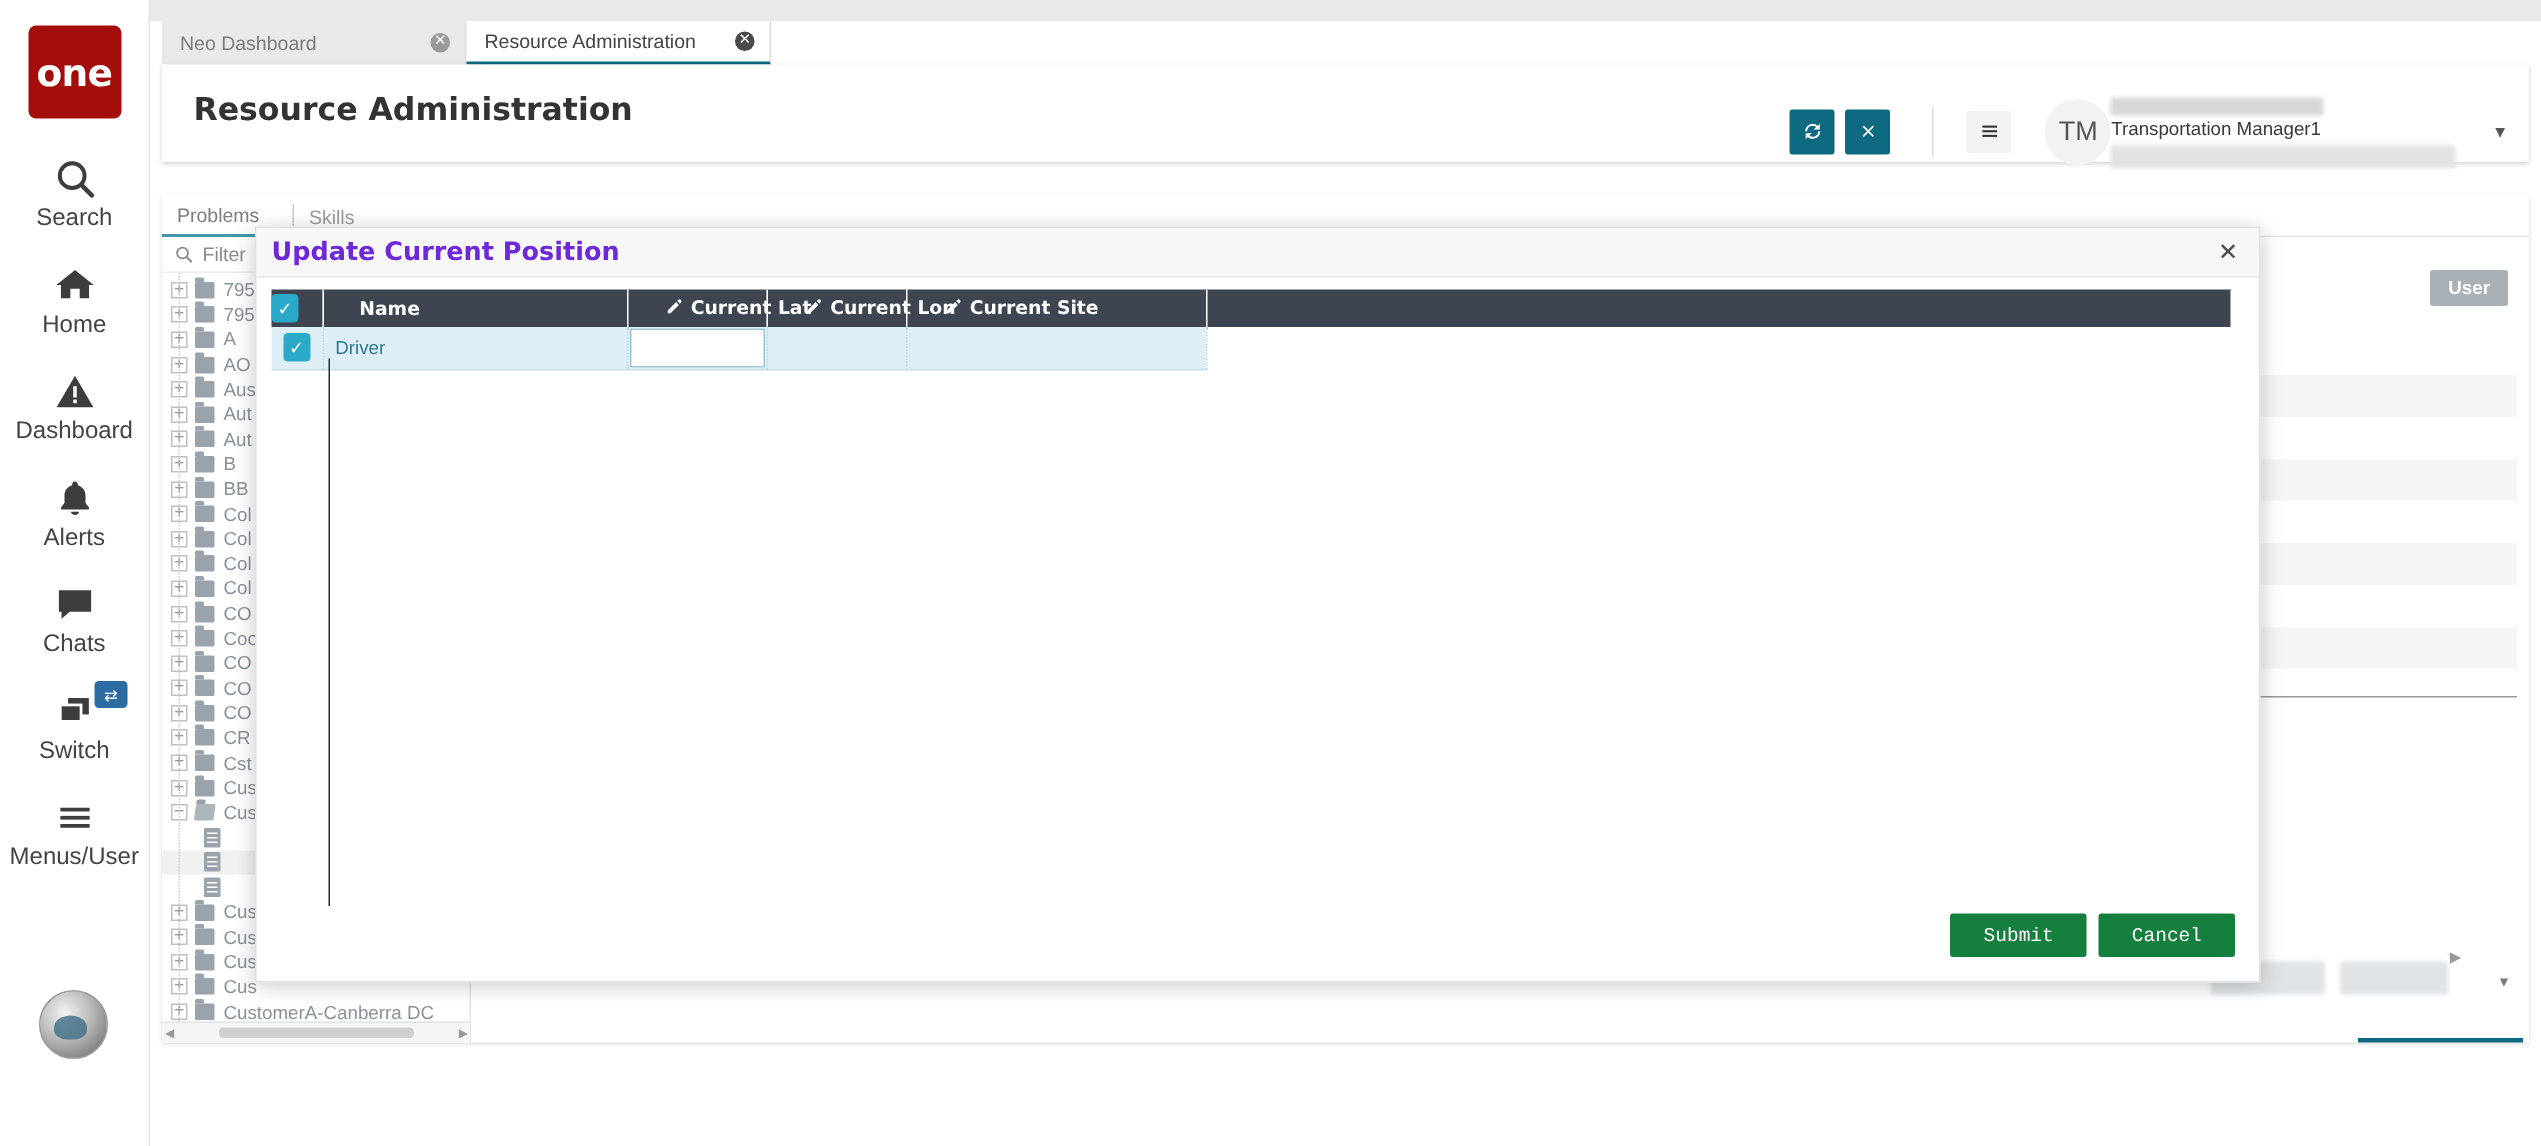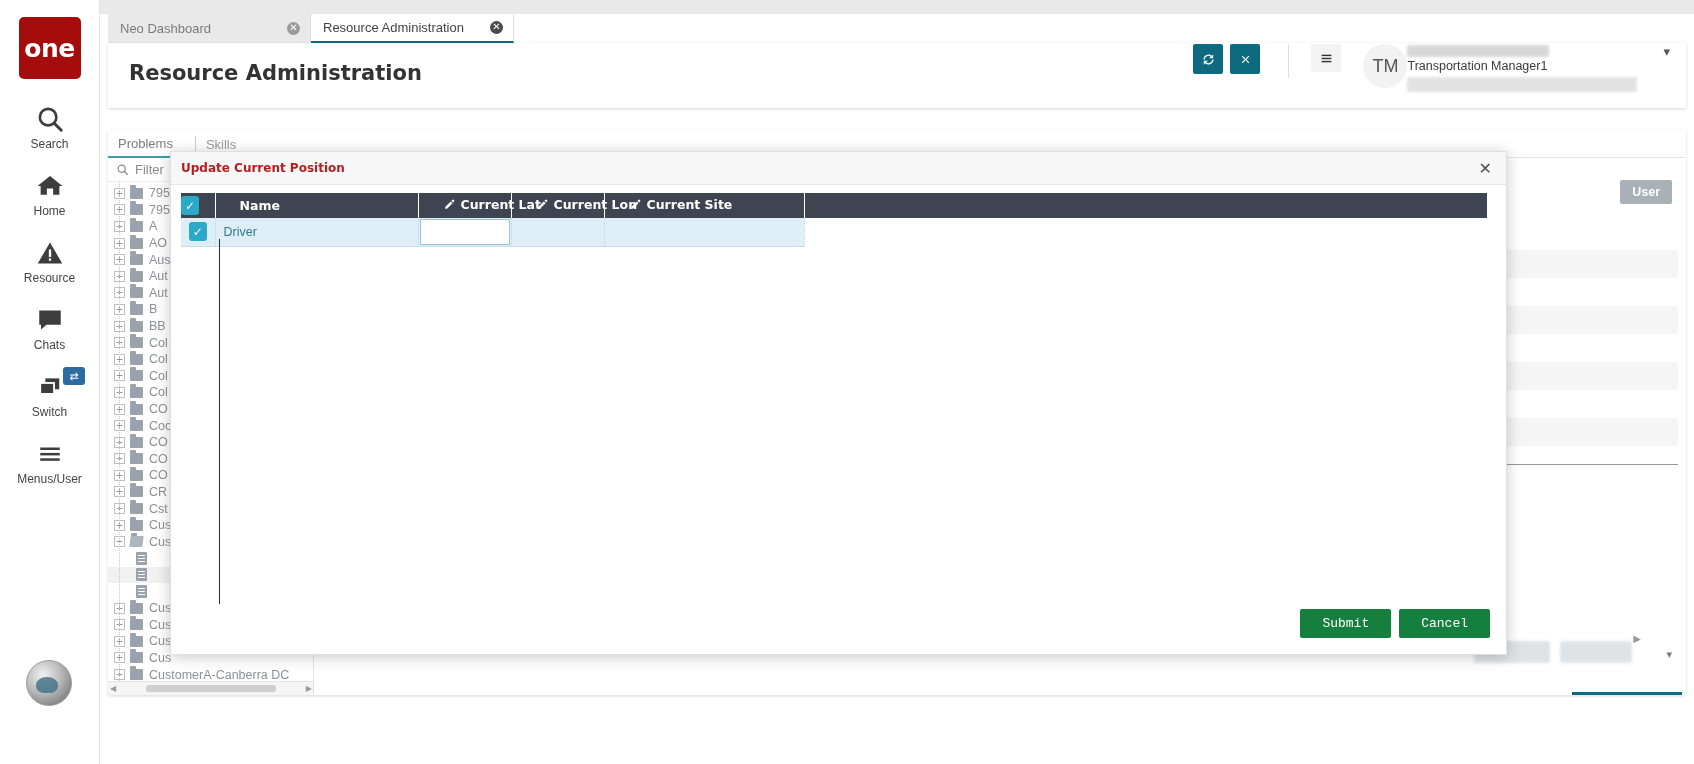--- a/index.html
+++ b/index.html
@@ -33,21 +33,21 @@
     font-family: "DejaVu Sans", sans-serif;
   }
   .rail-items { margin-top: 14px; width: 100%; }
   .rail-item {
     width: 100%; padding: 11px 0 9px 0;
     display: flex; flex-direction: column; align-items: center;
     cursor: pointer; position: relative;
   }
   .rail-ico { height: 30px; display:flex; align-items:center; justify-content:center; color:#3d3d3d; }
   .rail-lbl {
-    font-size: 12px; color: #444; margin-top: 3px;
+    font-size: 16px; color: #444; margin-top: 3px;
     font-family: "Liberation Sans", sans-serif;
   }
   .switch-badge {
     position: absolute; right: 14px; top: 6px;
     width: 22px; height: 18px; border-radius: 3px;
     background: #2b6ca3; color: #fff; font-size: 11px;
     display: flex; align-items: center; justify-content: center;
   }
   .rail-avatar {
     position: absolute; bottom: 58px; left: 26px;
@@ -100,21 +100,21 @@
     position: absolute; left: 108px; top: 43px;
     width: 1578px; height: 65px;
     background: #ffffff;
     box-shadow: 0 1px 3px rgba(0,0,0,.18);
   }
   .page-title {
     position: absolute; left: 21px; top: 18px;
     font-size: 21px; font-weight: bold; color: #333;
     font-family: "DejaVu Sans", sans-serif;
   }
-  .hdr-actions { position: absolute; right: 16px; top: 1px; height: 65px; display: flex; align-items: flex-start; }
+  .hdr-actions { position: absolute; right: 16px; top: 12px; height: 65px; display: flex; align-items: center; }
   .sq-btn {
     width: 30px; height: 30px; background: #0d6a80; color: #fff;
     display: flex; align-items: center; justify-content: center;
     margin-left: 7px; cursor: pointer; font-size: 14px;
     border-radius: 2px;
   }
   .vdiv { width: 1px; height: 34px; background: #dedede; margin: 0 22px 0 28px; }
   .burger {
     width: 30px; height: 28px; background: #f3f3f3;
     display: flex; align-items: center; justify-content: center;
@@ -224,21 +224,21 @@
     width: 1337px; height: 504px;
     background: #ffffff;
     box-shadow: 0 2px 14px rgba(0,0,0,.22);
     border: 1px solid #e0e0e0;
   }
   .modal-head {
     height: 33px; background: #f7f7f7; border-bottom: 1px solid #e6e6e6;
     display: flex; align-items: center; padding: 0 10px 0 0;
   }
   .modal-title {
-    font-size: 12px; font-weight: bold; color: #b91c1c; flex: 1;
+    font-size: 17px; font-weight: bold; color: #6d28d9; flex: 1;
     font-family: "DejaVu Sans", sans-serif;
   }
   .modal-close { color: #4c4c4c; font-size: 16px; cursor: pointer; padding: 0 4px; }
 
   .grid-wrap { padding: 8px 10px 0 10px; position: relative; height: 430px; }
   table.grid { border-collapse: collapse; width: 1307px; table-layout: fixed; }
   table.grid thead th {
     background: #3e4551; color: #ffffff;
     font-size: 12.5px; font-weight: bold; text-align: left;
     height: 25px; padding: 0 24px;
@@ -310,23 +310,32 @@
       </div>
 
       <div class="rail-item">
         <span class="rail-ico">
           <svg width="28" height="28" viewBox="0 0 24 24">
               <path d="M12 3 L22.5 21 L1.5 21 Z" fill="#3d3d3d"></path>
               <rect x="11" y="9" width="2" height="6.4" fill="#fff"></rect>
               <rect x="11" y="16.6" width="2" height="2.1" fill="#fff"></rect>
             </svg>
         </span>
-        <span class="rail-lbl">Resource</span>
-      </div>
-
+        <span class="rail-lbl">Dashboard</span>
+      </div>
+
+      <div class="rail-item">
+        <span class="rail-ico">
+          <svg width="28" height="28" viewBox="0 0 24 24">
+              <path d="M12 2.6c-.9 0-1.6.7-1.6 1.6v.5C7.8 5.4 6 7.7 6 10.5v4.3l-2 2.6v1.1h16v-1.1l-2-2.6v-4.3c0-2.8-1.8-5.1-4.4-5.8v-.5c0-.9-.7-1.6-1.6-1.6z" fill="#3d3d3d"></path>
+              <path d="M9.6 19.9a2.5 2.5 0 0 0 4.8 0z" fill="#3d3d3d"></path>
+            </svg>
+        </span>
+        <span class="rail-lbl">Alerts</span>
+      </div>
 
       <div class="rail-item">
         <span class="rail-ico">
           <svg width="30" height="30" viewBox="0 0 24 24">
               <path d="M3.4 4.4h17.2v11.4H9.2l-4.4 3.8v-3.8H3.4z" fill="#3d3d3d" rx="2"></path>
             </svg>
         </span>
         <span class="rail-lbl">Chats</span>
       </div>
 

